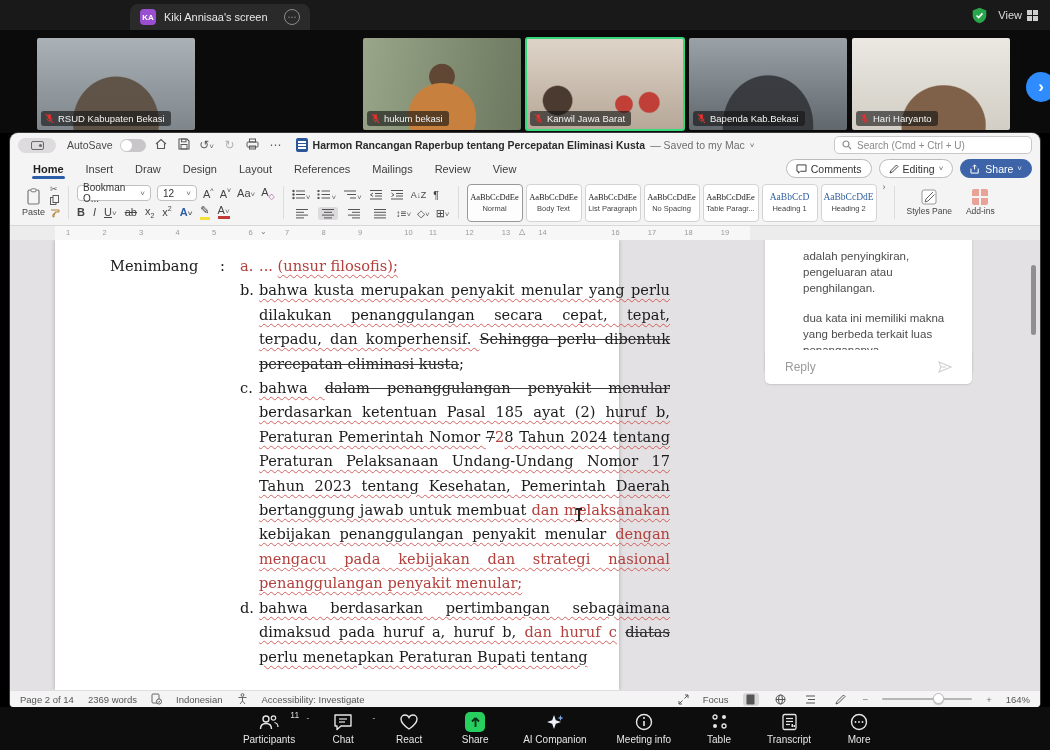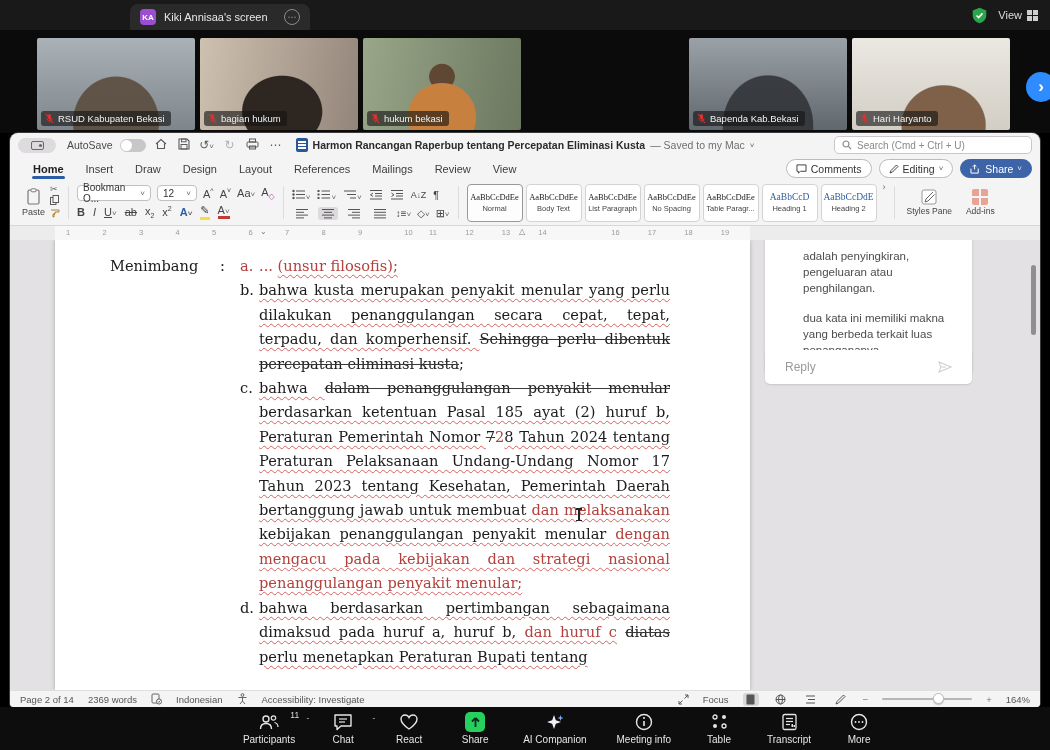--- a/index.html
+++ b/index.html
@@ -103,21 +103,21 @@
       border-radius:2px;}
 
   
   #wruler{position:relative;height:14px;background:#ececec;}
   #wruler .page-zone{position:absolute;left:45px;top:0;width:695px;height:14px;background:#f8f7f8;}
   .rulnum{position:absolute;top:2px;font-size:7.5px;color:#9a9a9a;transform:translateX(-50%);}
   .rul-mark{position:absolute;top:1px;font-size:8px;color:#7a7a7a;}
 
   
   #wdoc{position:relative;height:450px;background:#e3e1e3;overflow:hidden;}
-  #page{position:absolute;left:45px;top:0;width:695px;height:450px;background:#fff;box-shadow:0 0 4px rgba(0,0,0,.25);}
+  #page{position:absolute;left:45px;top:0;width:564px;height:450px;background:#fff;box-shadow:0 0 4px rgba(0,0,0,.25);}
   #doc-content{margin:14px 0 0 55px;width:560px;font-family:"DejaVu Serif","Liberation Serif",serif;
                font-size:14.6px;line-height:24.4px;color:#1c1c1c;}
   .doc-row{display:flex;}
   .doc-label{width:110px;}
   .doc-colon{width:20px;}
   .doc-items{flex:1;}
   .doc-item{display:flex;}
   .doc-marker{width:19px;flex:none;}
   .doc-text{flex:1;text-align:justify;}
   .red{color:#b2403c;}
@@ -183,40 +183,40 @@
       <span class="name">
           <svg width="9" height="11" viewBox="0 0 12 14">
             <rect x="4" y="1" width="4" height="7" rx="2" fill="#e03030"></rect>
             <path d="M2.5 6.5a3.5 3.5 0 0 0 7 0" fill="none" stroke="#e03030"></path>
             <line x1="6" y1="10" x2="6" y2="12.5" stroke="#e03030"></line>
             <line x1="1.5" y1="1" x2="10.5" y2="13" stroke="#e03030" stroke-width="1.4"></line>
           </svg>
           <span>RSUD Kabupaten Bekasi</span>
         </span>
     </div>
-    <div class="tile t2" style="left:200px">
-      <span class="name">
-          <svg width="9" height="11" viewBox="0 0 12 14">
-            <rect x="4" y="1" width="4" height="7" rx="2" fill="#e03030"></rect>
-            <path d="M2.5 6.5a3.5 3.5 0 0 0 7 0" fill="none" stroke="#e03030"></path>
-            <line x1="6" y1="10" x2="6" y2="12.5" stroke="#e03030"></line>
-            <line x1="1.5" y1="1" x2="10.5" y2="13" stroke="#e03030" stroke-width="1.4"></line>
-          </svg>
-          <span>bagian hukum</span>
-        </span>
-    </div>
     <div class="tile t3" style="left:363px">
       <span class="name">
           <svg width="9" height="11" viewBox="0 0 12 14">
             <rect x="4" y="1" width="4" height="7" rx="2" fill="#e03030"></rect>
             <path d="M2.5 6.5a3.5 3.5 0 0 0 7 0" fill="none" stroke="#e03030"></path>
             <line x1="6" y1="10" x2="6" y2="12.5" stroke="#e03030"></line>
             <line x1="1.5" y1="1" x2="10.5" y2="13" stroke="#e03030" stroke-width="1.4"></line>
           </svg>
           <span>hukum bekasi</span>
+        </span>
+    </div>
+    <div class="tile t4 active" style="left:526px">
+      <span class="name">
+          <svg width="9" height="11" viewBox="0 0 12 14">
+            <rect x="4" y="1" width="4" height="7" rx="2" fill="#e03030"></rect>
+            <path d="M2.5 6.5a3.5 3.5 0 0 0 7 0" fill="none" stroke="#e03030"></path>
+            <line x1="6" y1="10" x2="6" y2="12.5" stroke="#e03030"></line>
+            <line x1="1.5" y1="1" x2="10.5" y2="13" stroke="#e03030" stroke-width="1.4"></line>
+          </svg>
+          <span>Kanwil Jawa Barat</span>
         </span>
     </div>
     <div class="tile t5" style="left:689px">
       <span class="name">
           <svg width="9" height="11" viewBox="0 0 12 14">
             <rect x="4" y="1" width="4" height="7" rx="2" fill="#e03030"></rect>
             <path d="M2.5 6.5a3.5 3.5 0 0 0 7 0" fill="none" stroke="#e03030"></path>
             <line x1="6" y1="10" x2="6" y2="12.5" stroke="#e03030"></line>
             <line x1="1.5" y1="1" x2="10.5" y2="13" stroke="#e03030" stroke-width="1.4"></line>
           </svg>

